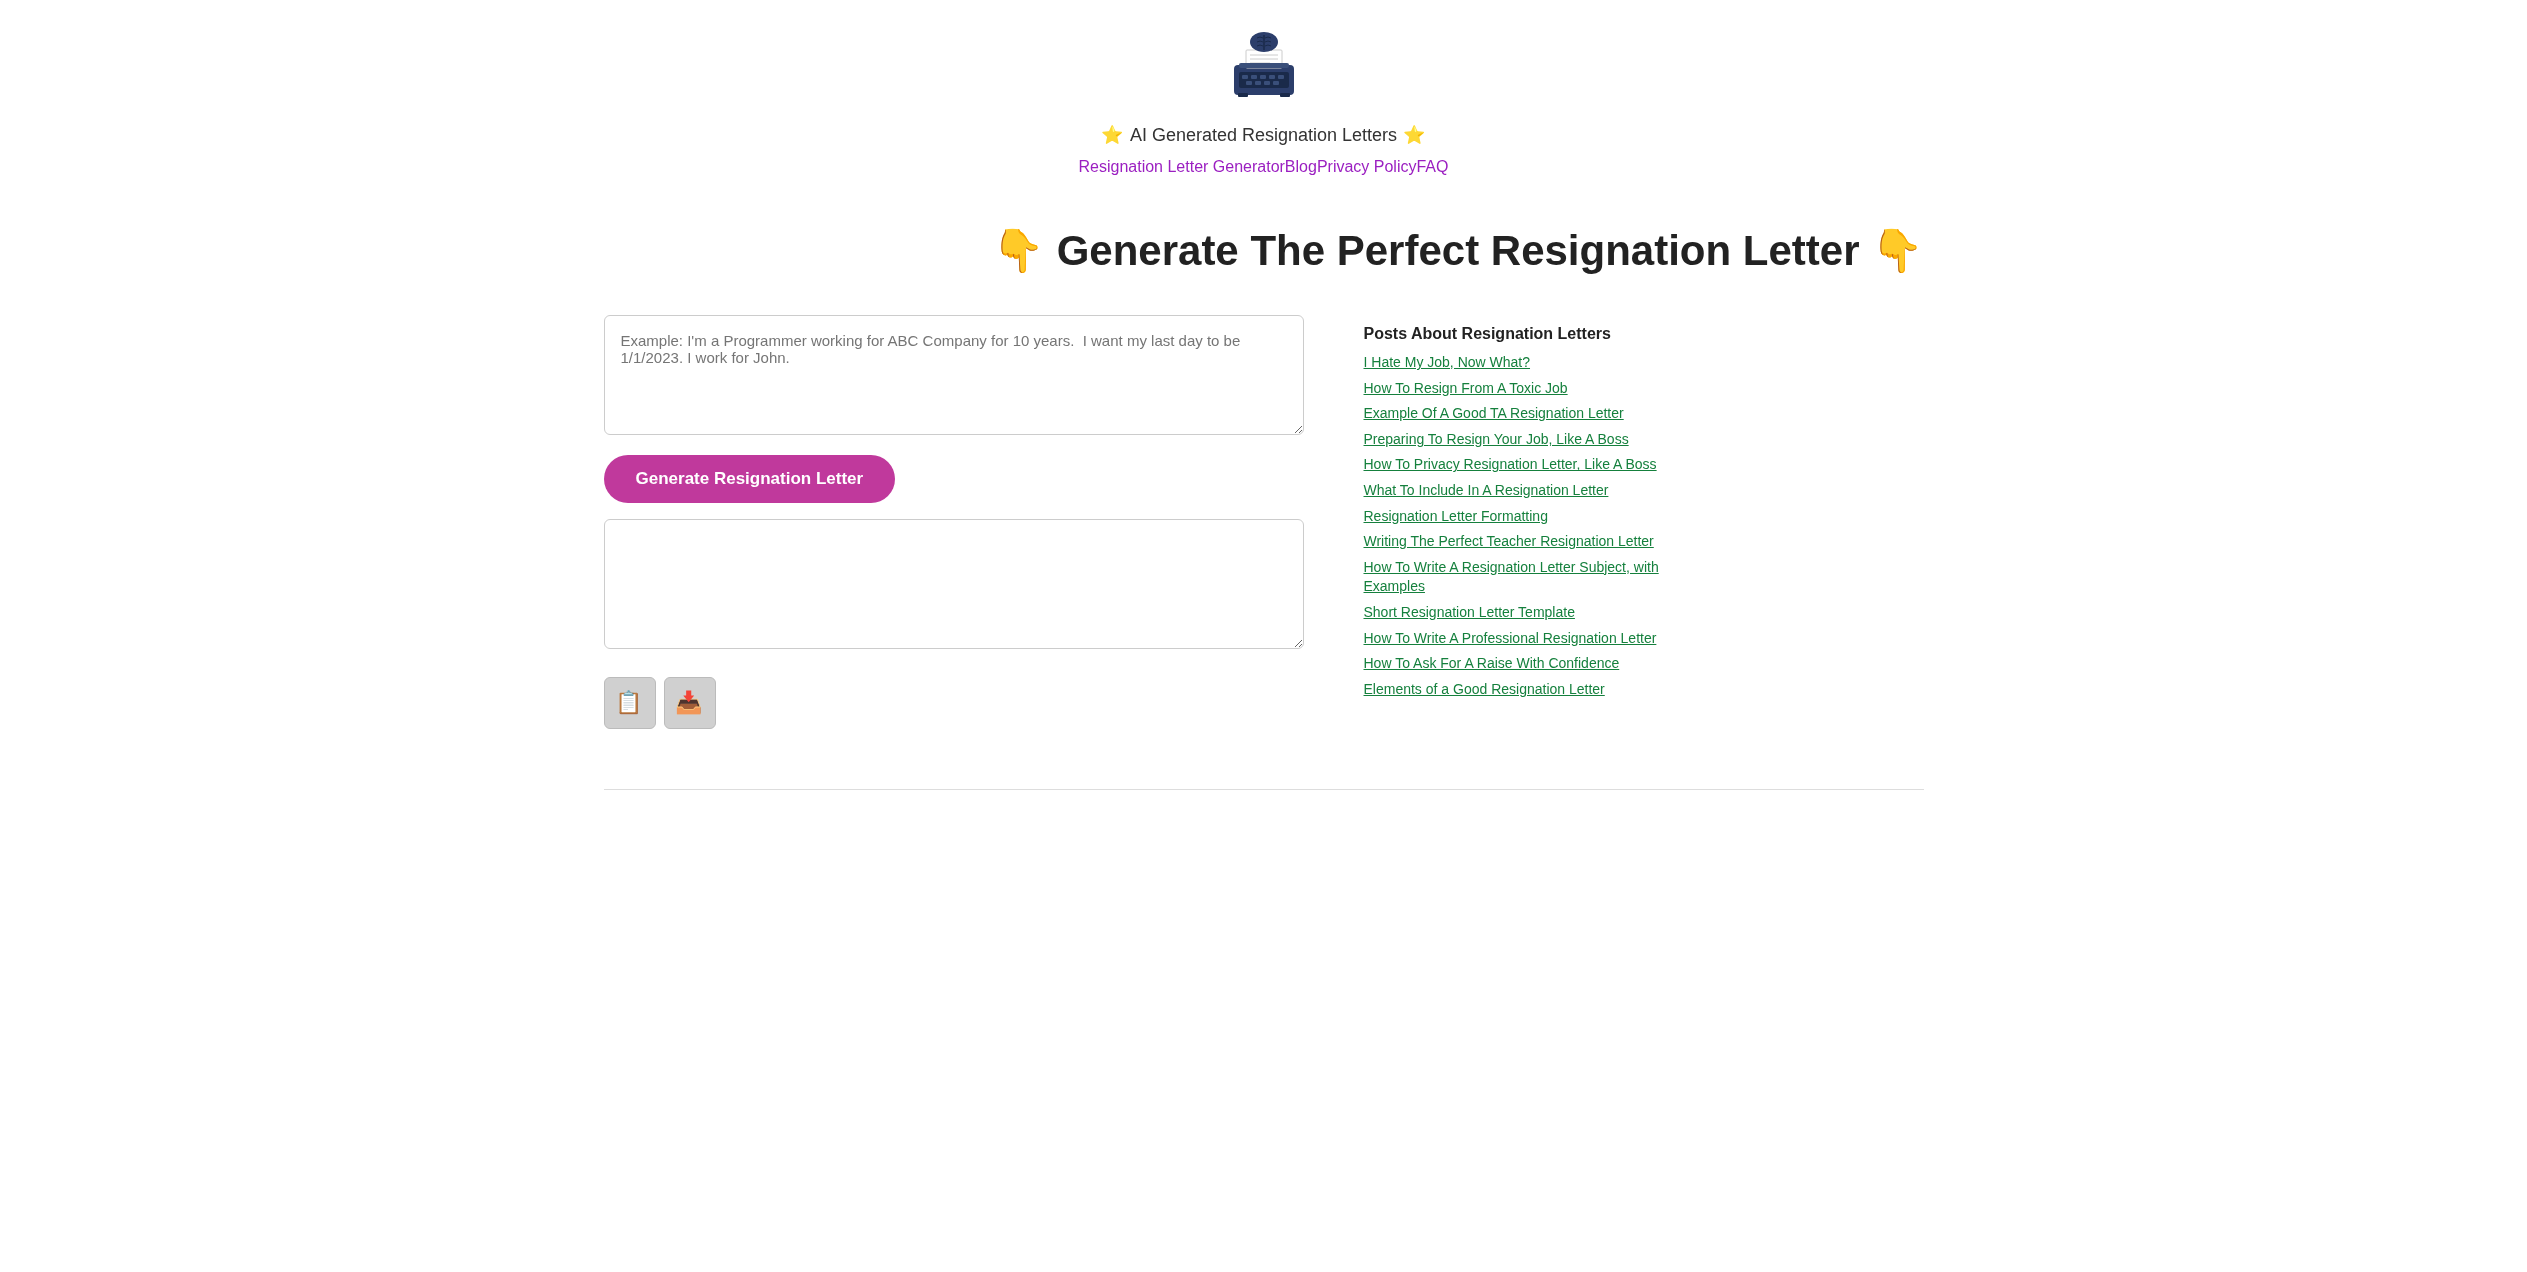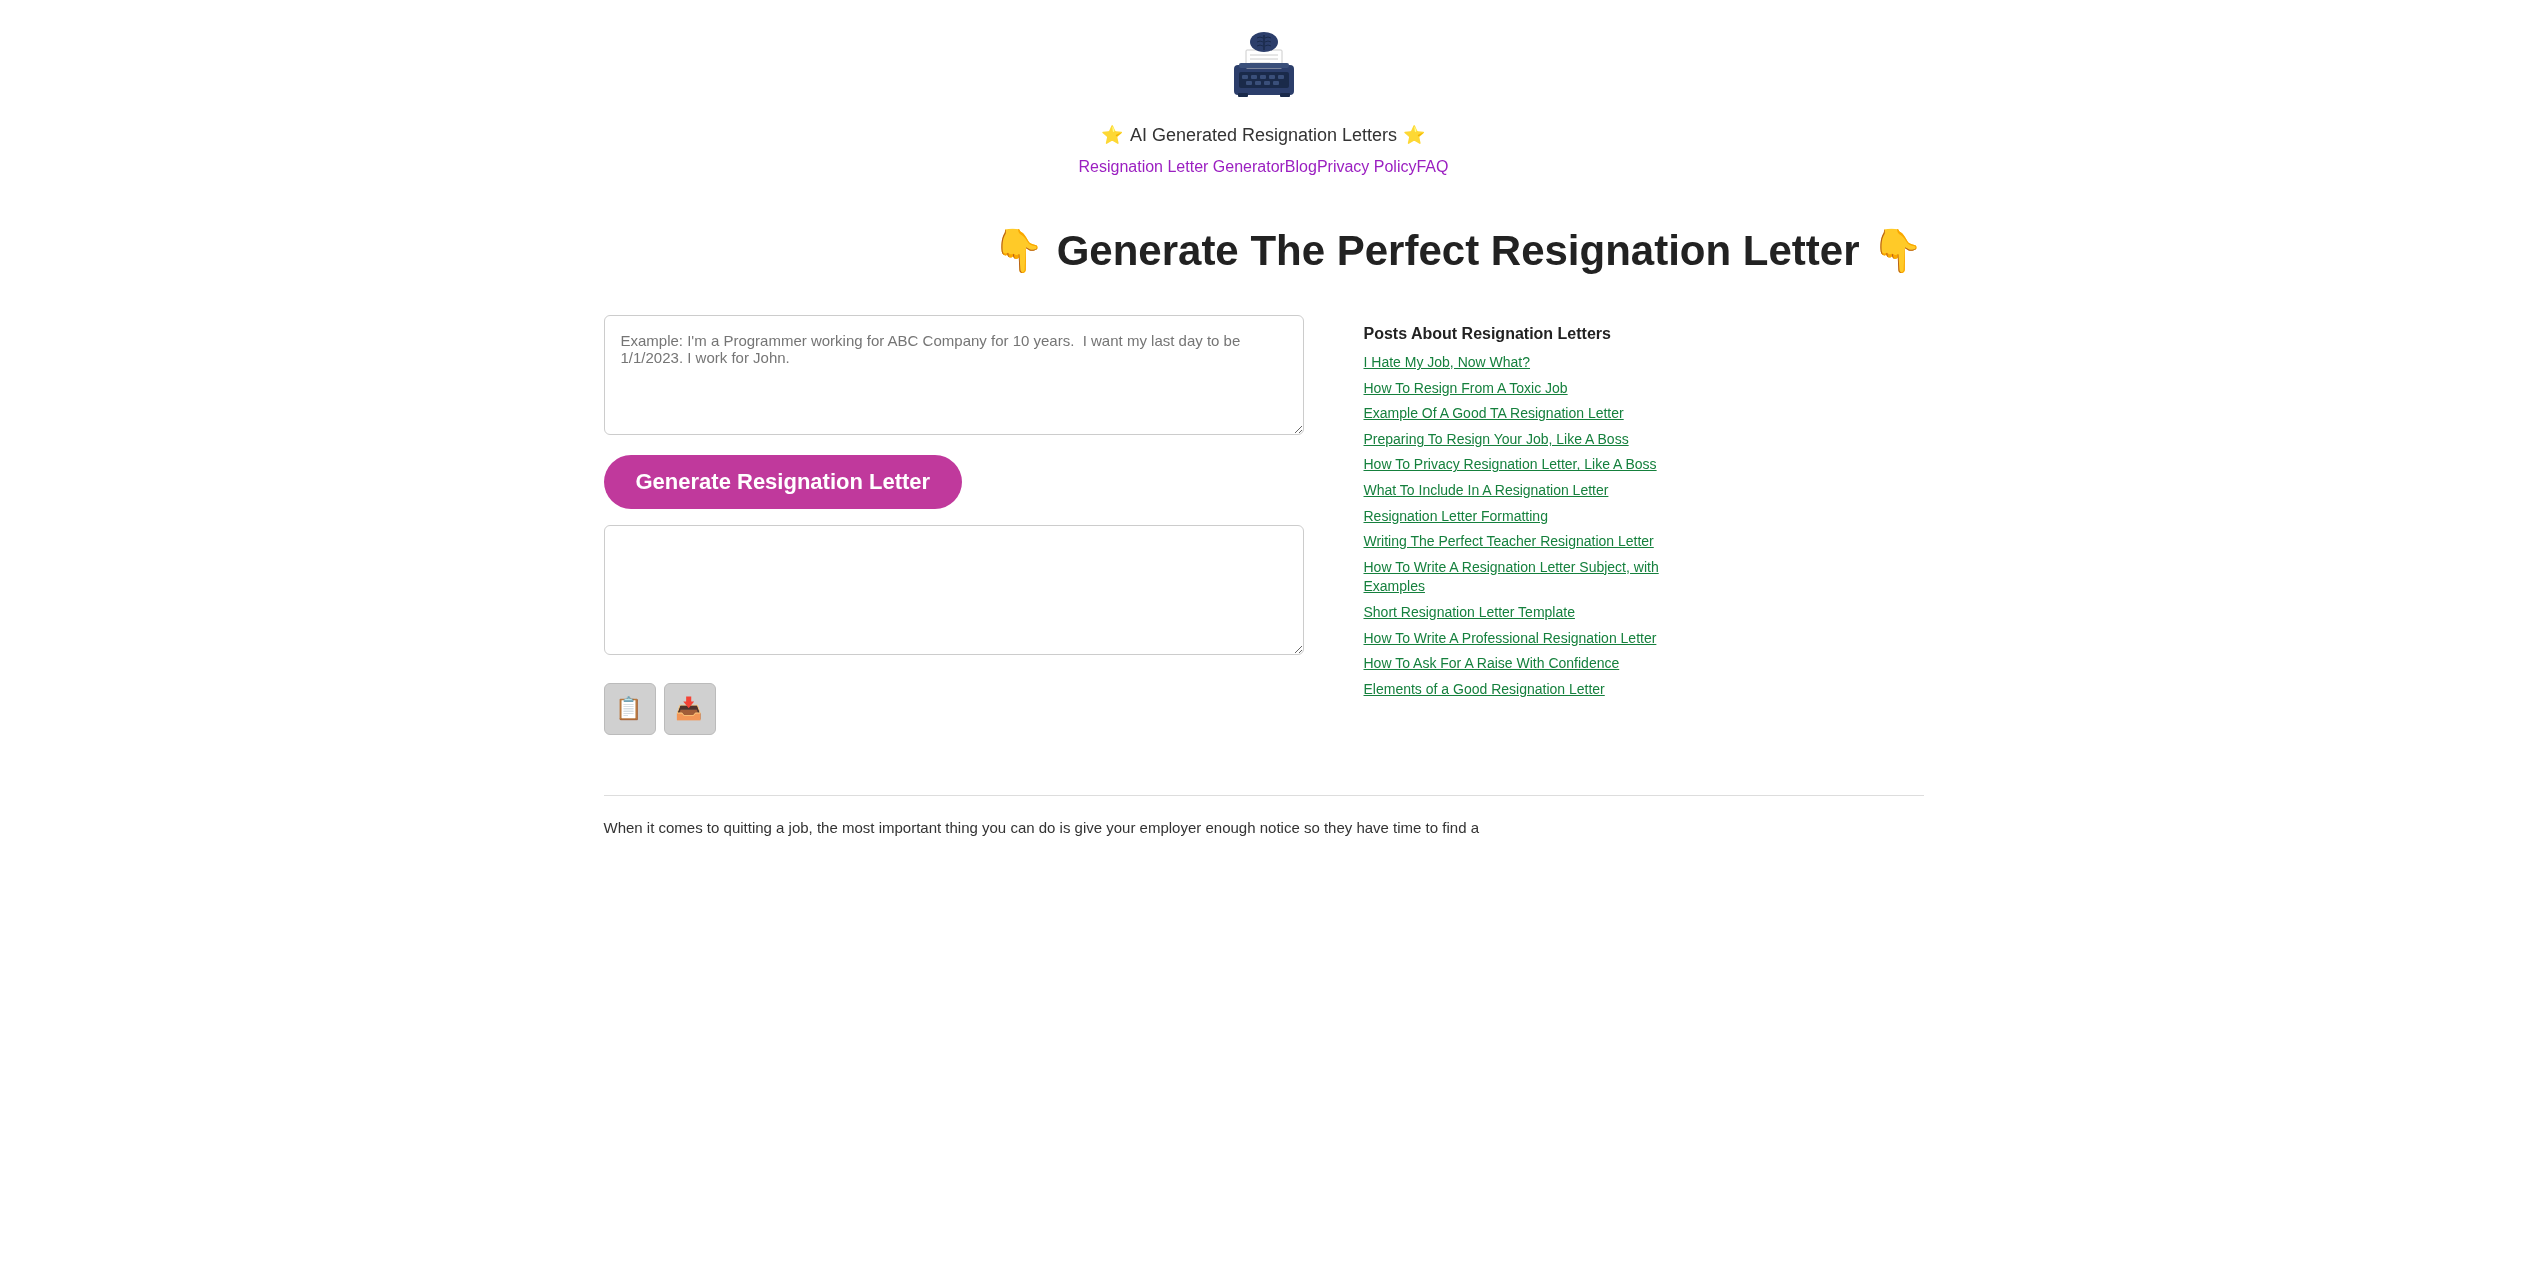--- a/index.html
+++ b/index.html
@@ -111,21 +111,21 @@
       margin-bottom: 16px;
     }
 
     
     .generate-button {
       background: #c0399c;
       color: white;
       border: none;
       border-radius: 30px;
       padding: 14px 32px;
-      font-size: 22px;
+      font-size: 17px;
       font-weight: bold;
       cursor: pointer;
       margin-bottom: 16px;
       display: inline-block;
     }
 
     
     .output-textarea {
       width: 100%;
       height: 130px;
@@ -310,14 +310,13 @@
         <a class="sidebar-link">Short Resignation Letter Template</a>
         <a class="sidebar-link">How To Write A Professional Resignation Letter</a>
         <a class="sidebar-link">How To Ask For A Raise With Confidence</a>
         <a class="sidebar-link">Elements of a Good Resignation Letter</a>
       </div>
     </div>
   </div>
 
   <hr class="bottom-divider">
 
-  <p class="bottom-text">When it comes to quitting a job, the most important thing you can do is give your employer enough notice so they have time to find a</p>
 </div>
 
 </body></html>

